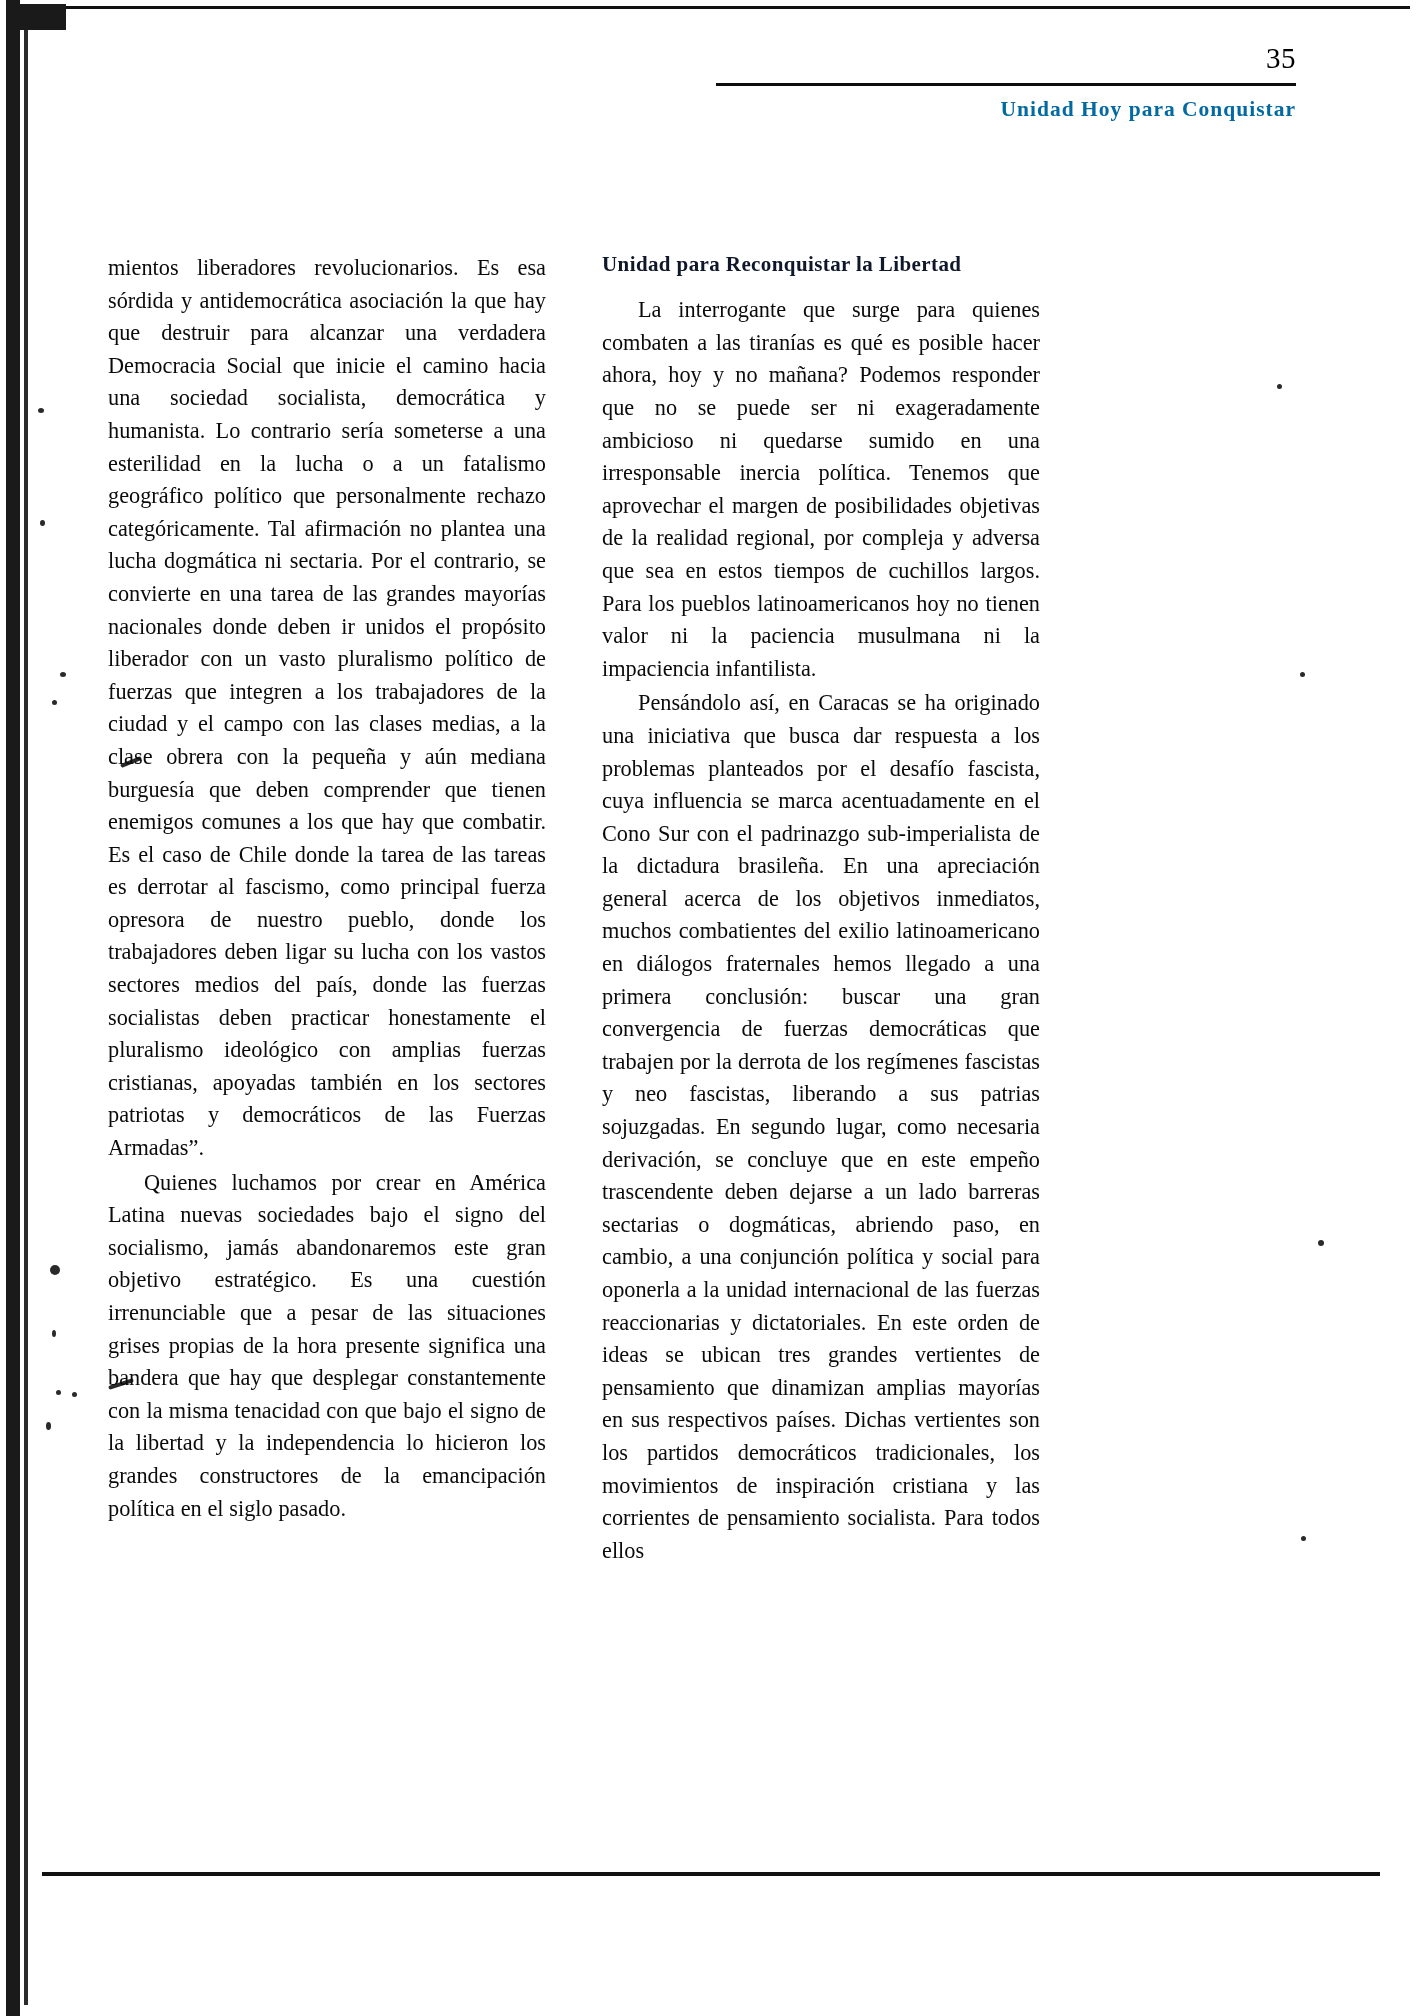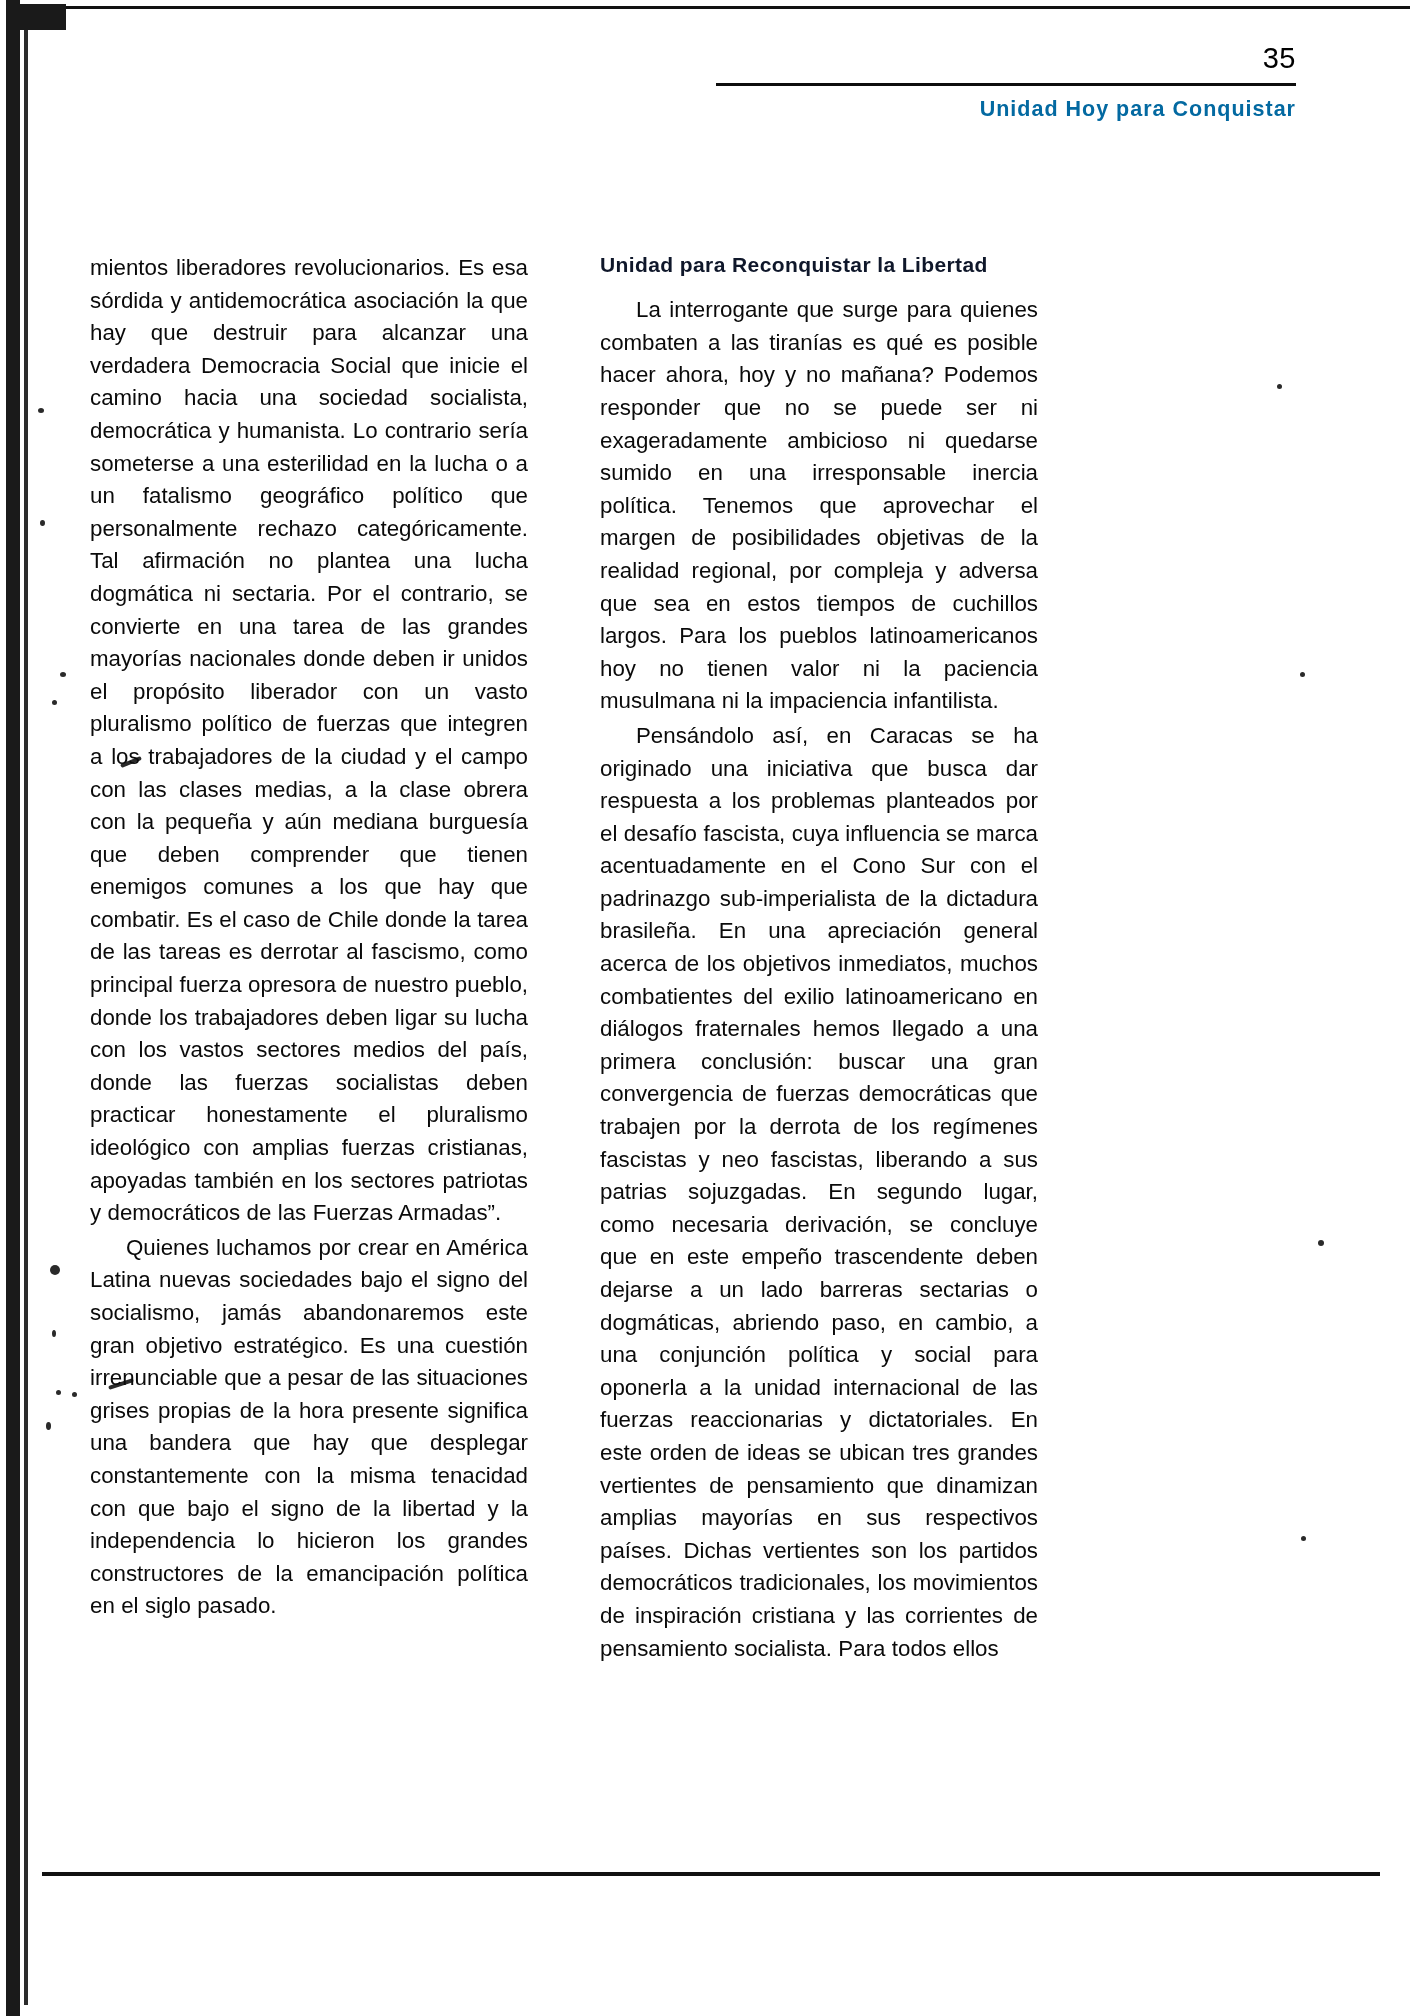--- a/index.html
+++ b/index.html
@@ -11,20 +11,21 @@
   body {
     font-family: "Liberation Sans", sans-serif;
   }
 
   .page {
     position: relative;
     width: 1424px;
     height: 2016px;
     background: #ffffff;
     overflow: hidden;
+    font-family: Liberation Serif, serif;
   }
 
   
   .scan-edge-left {
     position: absolute;
     left: 6px;
     top: 0px;
     width: 14px;
     height: 2016px;
     background: #1a1a1a;
@@ -98,25 +99,25 @@
     letter-spacing: 1.0px;
     color: #0369a1;
   }
   .running-head .line2 {
     display: block;
   }
 
   
   .columns {
     position: absolute;
-    left: 90px;
+    left: 108px;
     top: 252px;
     width: 1190px;
     display: flex;
-    gap: 72px;
+    gap: 56px;
   }
   .col {
     width: 438px;
   }
 
   .section-heading {
     font-weight: bold;
     font-size: 21px;
     letter-spacing: 0.4px;
     color: #0f172a;

